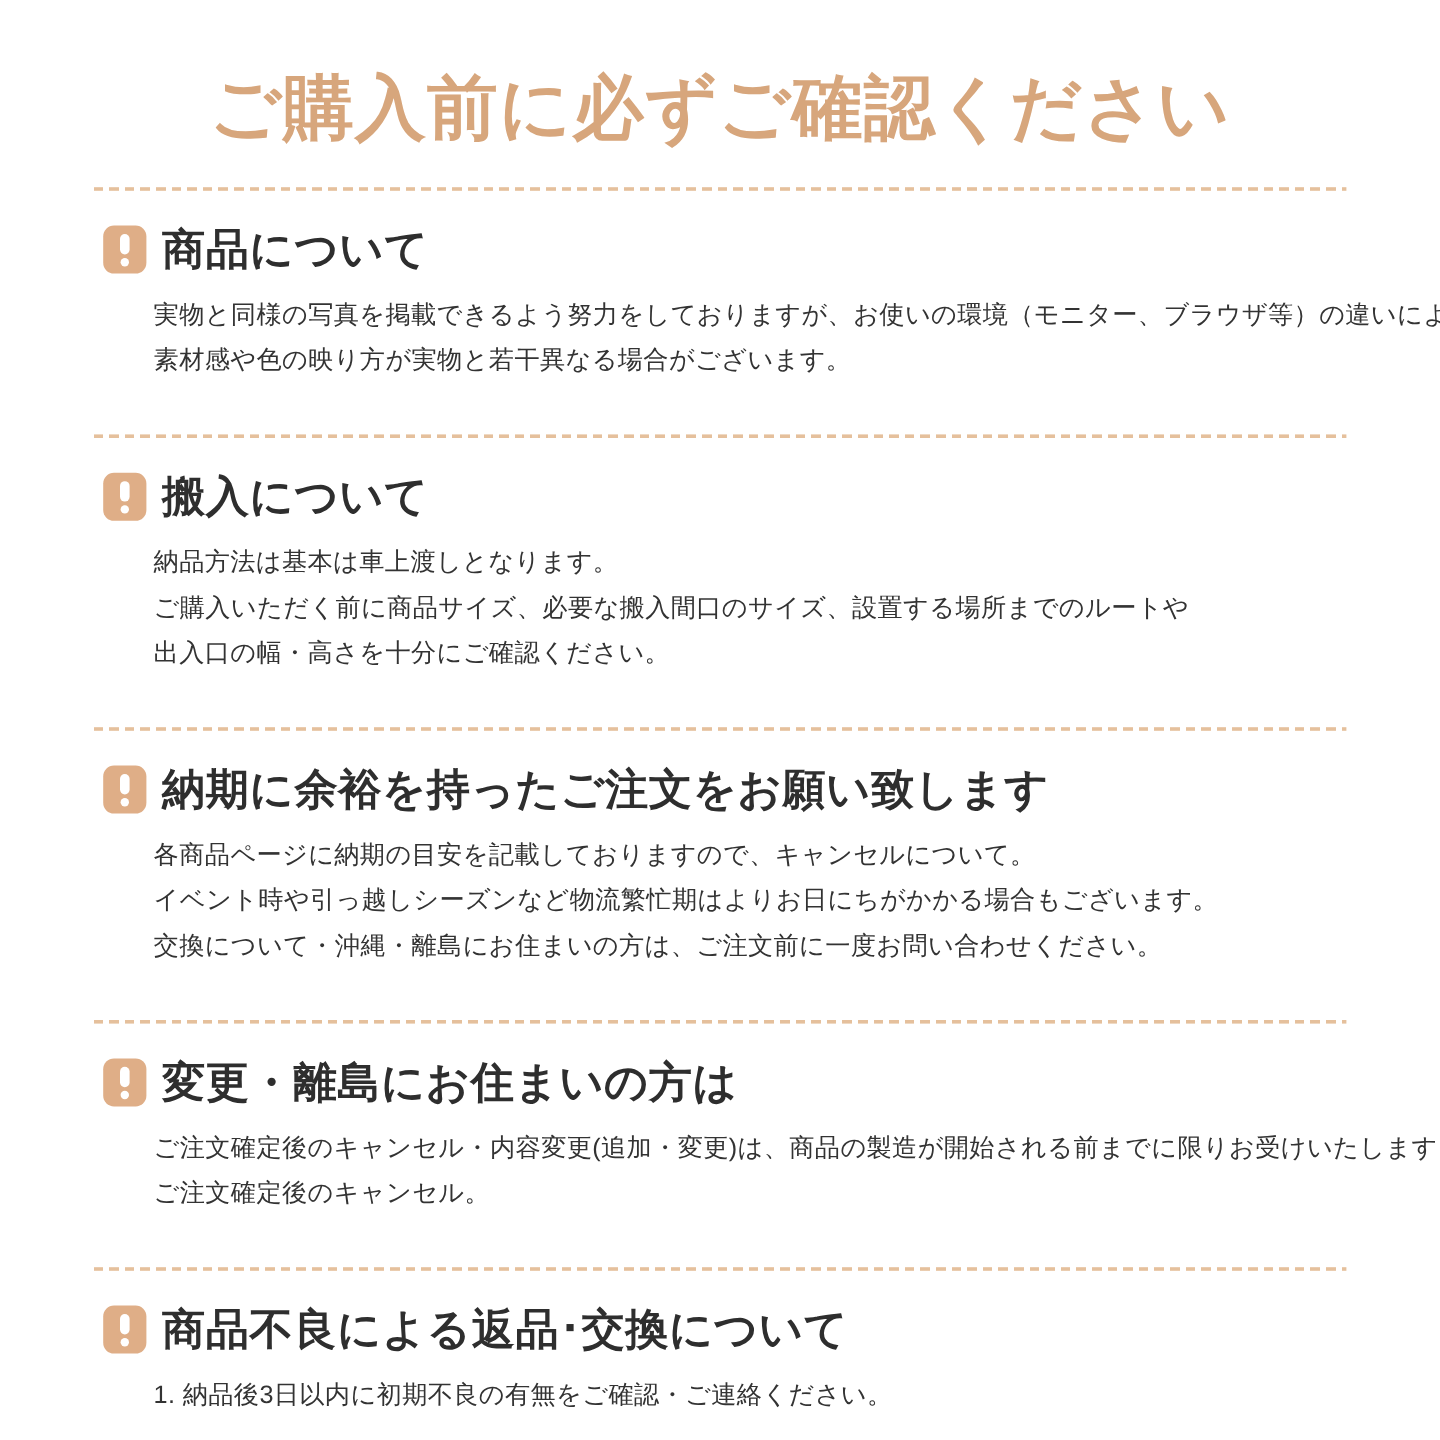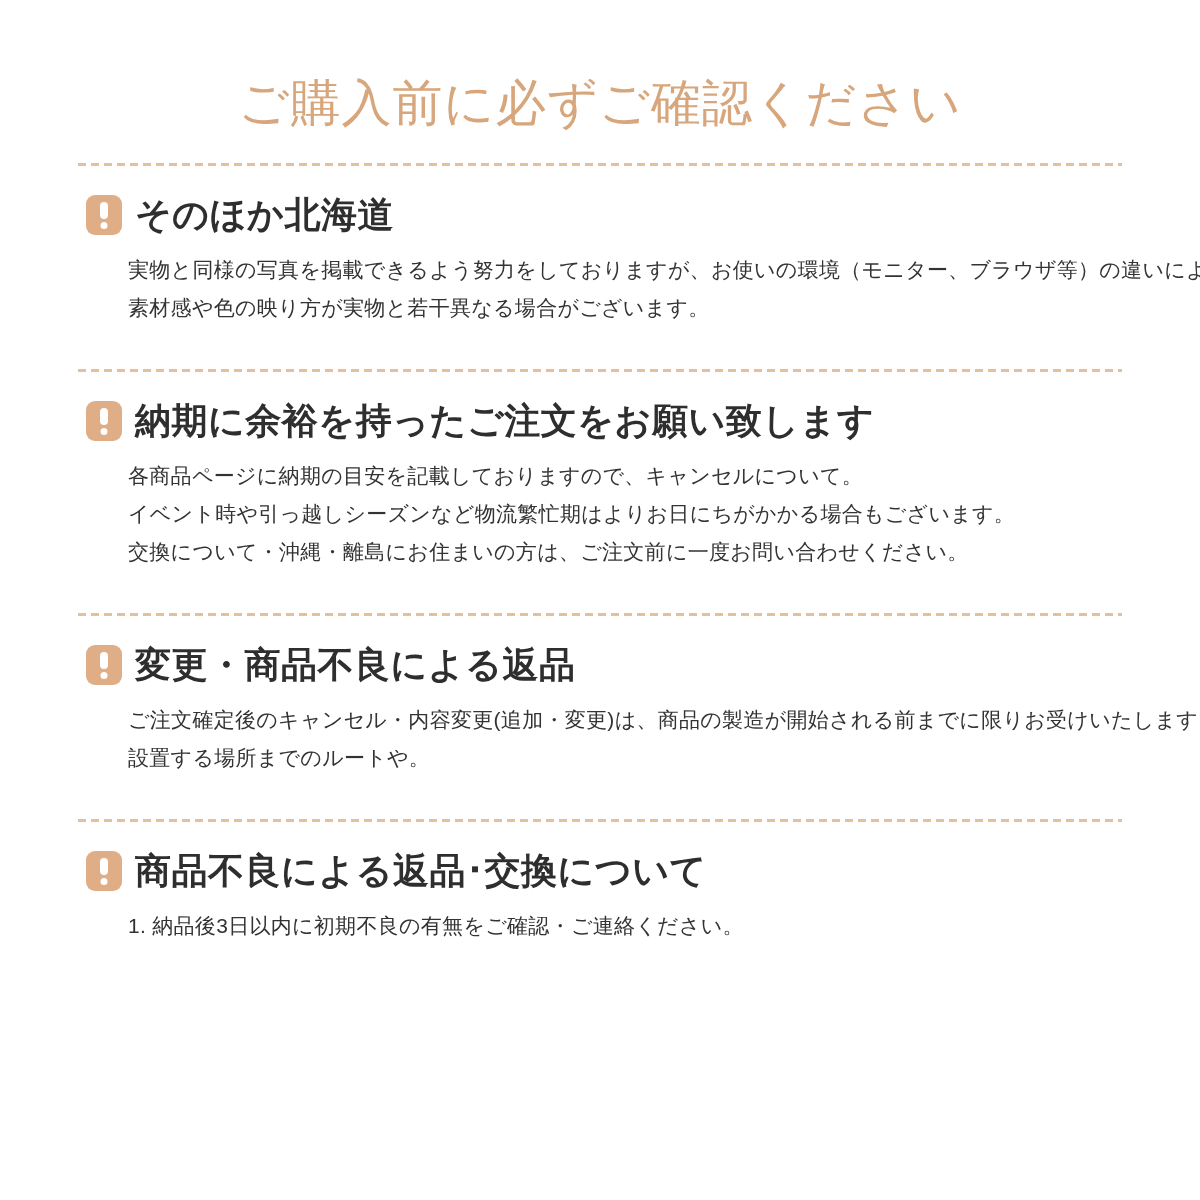--- a/index.html
+++ b/index.html
@@ -11,24 +11,24 @@
     --page-bg:#ffffff;
   }
   *{margin:0;padding:0;box-sizing:border-box;}
   html,body{background:#fff;}
   body{
     font-family:"Liberation Sans","DejaVu Sans",sans-serif;
     width:1200px;height:1200px;overflow:hidden;background:var(--page-bg);
   }
   .page{width:1200px;height:1200px;position:relative;}
   .page-title{
-    margin-top:72px;
+    margin-top:54px;
     text-align:center;
-    font-size:50px;
-    font-weight:400;
+    font-size:59px;
+    font-weight:700;
     letter-spacing:1px;
     color:var(--accent);
     line-height:1.25;
   }
   .divider{
     height:3px;
     margin:28px 78px 0 78px;
     background:repeating-linear-gradient(90deg,var(--divider) 0 8px,transparent 8px 13px);
   }
   .section-heading{
@@ -85,51 +85,63 @@
 </head>
 <body>
 
 <div class="page">
   <h1 class="page-title">ご購入前に必ずご確認ください</h1>
   <div>
   <section class="section">
     <div class="divider"></div>
     <div class="section-heading">
       <span class="excl-icon"></span>
-      <span class="section-heading-label">そのほか北海道</span>
+      <span class="section-heading-label">商品について</span>
     </div>
     <div class="section-body">
           <div class="body-line">実物と同様の写真を掲載できるよう努力をしておりますが、お使いの環境（モニター、ブラウザ等）の違いにより、</div>
           <div class="body-line">素材感や色の映り方が実物と若干異なる場合がございます。</div>
         </div>
   </section>
 
+  <section class="section">
+    <div class="divider"></div>
+    <div class="section-heading">
+      <span class="excl-icon"></span>
+      <span class="section-heading-label">搬入について</span>
+    </div>
+    <div class="section-body">
+          <div class="body-line">納品方法は基本は車上渡しとなります。</div>
+          <div class="body-line">ご購入いただく前に商品サイズ、必要な搬入間口のサイズ、設置する場所までのルートや</div>
+          <div class="body-line">出入口の幅・高さを十分にご確認ください。</div>
+        </div>
+  </section>
 
   <section class="section">
     <div class="divider"></div>
     <div class="section-heading">
       <span class="excl-icon"></span>
       <span class="section-heading-label">納期に余裕を持ったご注文をお願い致します</span>
     </div>
     <div class="section-body">
           <div class="body-line">各商品ページに納期の目安を記載しておりますので、キャンセルについて。</div>
           <div class="body-line">イベント時や引っ越しシーズンなど物流繁忙期はよりお日にちがかかる場合もございます。</div>
           <div class="body-line">交換について・沖縄・離島にお住まいの方は、ご注文前に一度お問い合わせください。</div>
         </div>
   </section>
 
   <section class="section">
     <div class="divider"></div>
     <div class="section-heading">
       <span class="excl-icon"></span>
-      <span class="section-heading-label">変更・商品不良による返品</span>
+      <span class="section-heading-label">変更・離島にお住まいの方は</span>
     </div>
     <div class="section-body">
           <div class="body-line">ご注文確定後のキャンセル・内容変更(追加・変更)は、商品の製造が開始される前までに限りお受けいたします。</div>
-          <div class="body-line">設置する場所までのルートや。</div>
+          <div class="body-line">ご注文確定後のキャンセル。</div>
         </div>
   </section>
 
   <section class="section">
     <div class="divider"></div>
     <div class="section-heading">
       <span class="excl-icon"></span>
       <span class="section-heading-label">商品不良による返品･交換について</span>
     </div>
     <div class="section-body">

